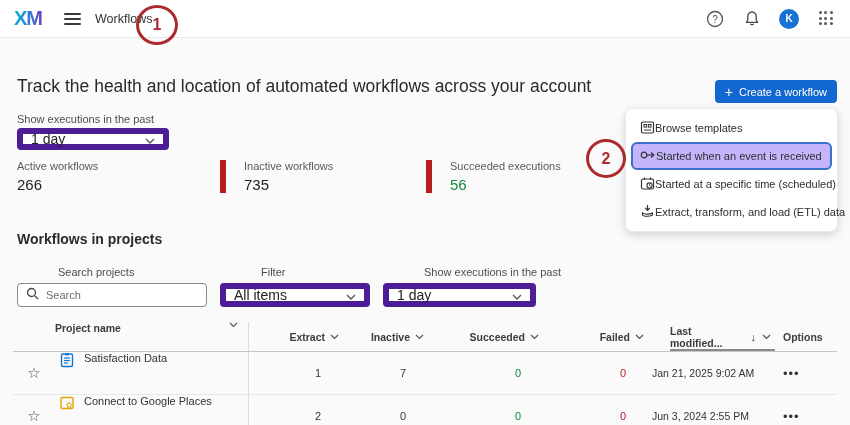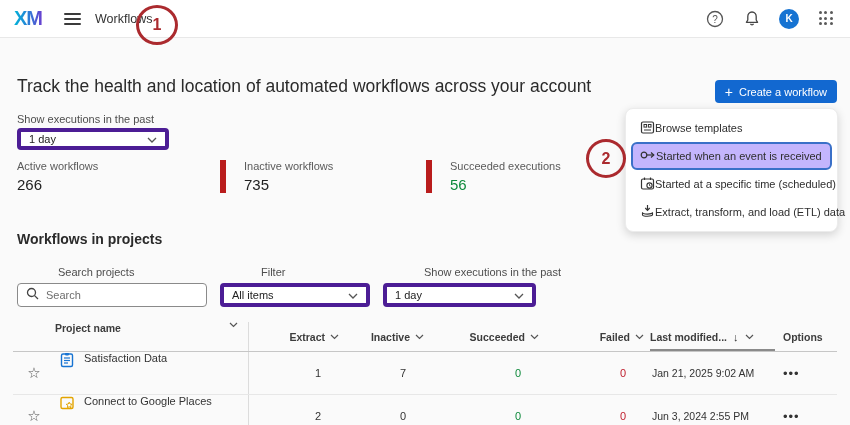--- a/index.html
+++ b/index.html
@@ -25,21 +25,21 @@
   .anno-1 { left:136px; top:5px; width:42px; height:40px; }
   .anno-2 { left:586px; top:139px; width:40px; height:39px; }
 
   
   .page-title { position:absolute; left:17px; top:76px; font-size:17.5px; font-weight:500; color:#2b2b2b; }
   .create-btn { position:absolute; right:13px; top:80px; height:23px; background:#1268d0; color:#fff; border:none; border-radius:4px; font-size:11px; font-family:inherit; display:flex; align-items:center; gap:6px; padding:0 10px; cursor:pointer; }
   .create-btn .plus { font-size:14px; font-weight:400; line-height:1; }
 
   .field-label { font-size:11px; color:#4d4d4d; }
   .exec-label { position:absolute; left:17px; top:113px; }
-  .select-box { background:#fff; border:4px solid #4c1d95; border-radius:4px; font-size:11px; color:#222; display:flex; align-items:center; justify-content:space-between; padding:0 8px; cursor:pointer; }
+  .select-box { background:#fff; border:6px solid #4c1d95; border-radius:4px; font-size:14px; color:#222; display:flex; align-items:center; justify-content:space-between; padding:0 8px; cursor:pointer; }
   .exec-select { position:absolute; left:17px; top:128px; width:152px; height:22px; }
   .chev { color:#555; }
 
   
   .stats { position:absolute; left:17px; top:160px; display:flex; }
   .stat { width:203px; }
   .stat + .stat { border-left:6px solid #b91c1c; padding-left:18px; width:206px; }
   .stat .s-label { font-size:11px; color:#5a5a5a; }
   .stat .s-value { font-size:15px; color:#222; margin-top:4px; }
   .stat .s-value.green { color:#0f8a3c; }
@@ -61,21 +61,21 @@
   .exec2-select { position:absolute; left:383px; top:283px; width:153px; height:24px; }
 
   
   .table { position:absolute; left:0; top:322px; width:850px; padding:0 13px; }
   .tr { display:grid; grid-template-columns:42px 194px 96px 85px 115px 105px 125px 1fr; align-items:center; }
   .thead { height:30px; border-bottom:1px solid #c6c6c6; font-size:10.5px; font-weight:bold; color:#3c3c3c; }
   .th { display:flex; align-items:center; gap:5px; height:100%; }
   .th.num { justify-content:flex-end; padding-right:6px; }
   .th-name { justify-content:space-between; padding-right:10px; }
   .col-name { border-right:1px solid #dcdcdc; height:100%; display:flex; align-items:flex-start; }
-  .th-mod { box-shadow:inset 0 -2px 0 #8a8a8a; gap:6px; padding-right:4px; }
+  .th-mod { box-shadow:inset 0 -2px 0 #8a8a8a; gap:6px; padding-right:4px;margin-left:20px; }
   .row { height:43px; border-bottom:1px solid #e7e7e7; font-size:11px; color:#333; }
   .cell-num { text-align:right; padding-right:24px; font-size:11px; }
   .cell-num.green { color:#0f8a3c; } .cell-num.red { color:#c0202f; }
   .cell-star { display:flex; justify-content:center; font-size:15px; color:#555; cursor:pointer; }
   .cell-name { display:flex; align-items:flex-start; gap:9px; height:100%; padding-left:4px; }
   .cell-date { font-size:10.5px; color:#333; padding-left:2px; }
   .cell-opts { text-align:left; padding-left:8px; font-size:13px; letter-spacing:1px; color:#333; cursor:pointer; }
   .sortchev svg { display:block; }
   .dl-arrow { font-size:11px; color:#333; }
 </style>

